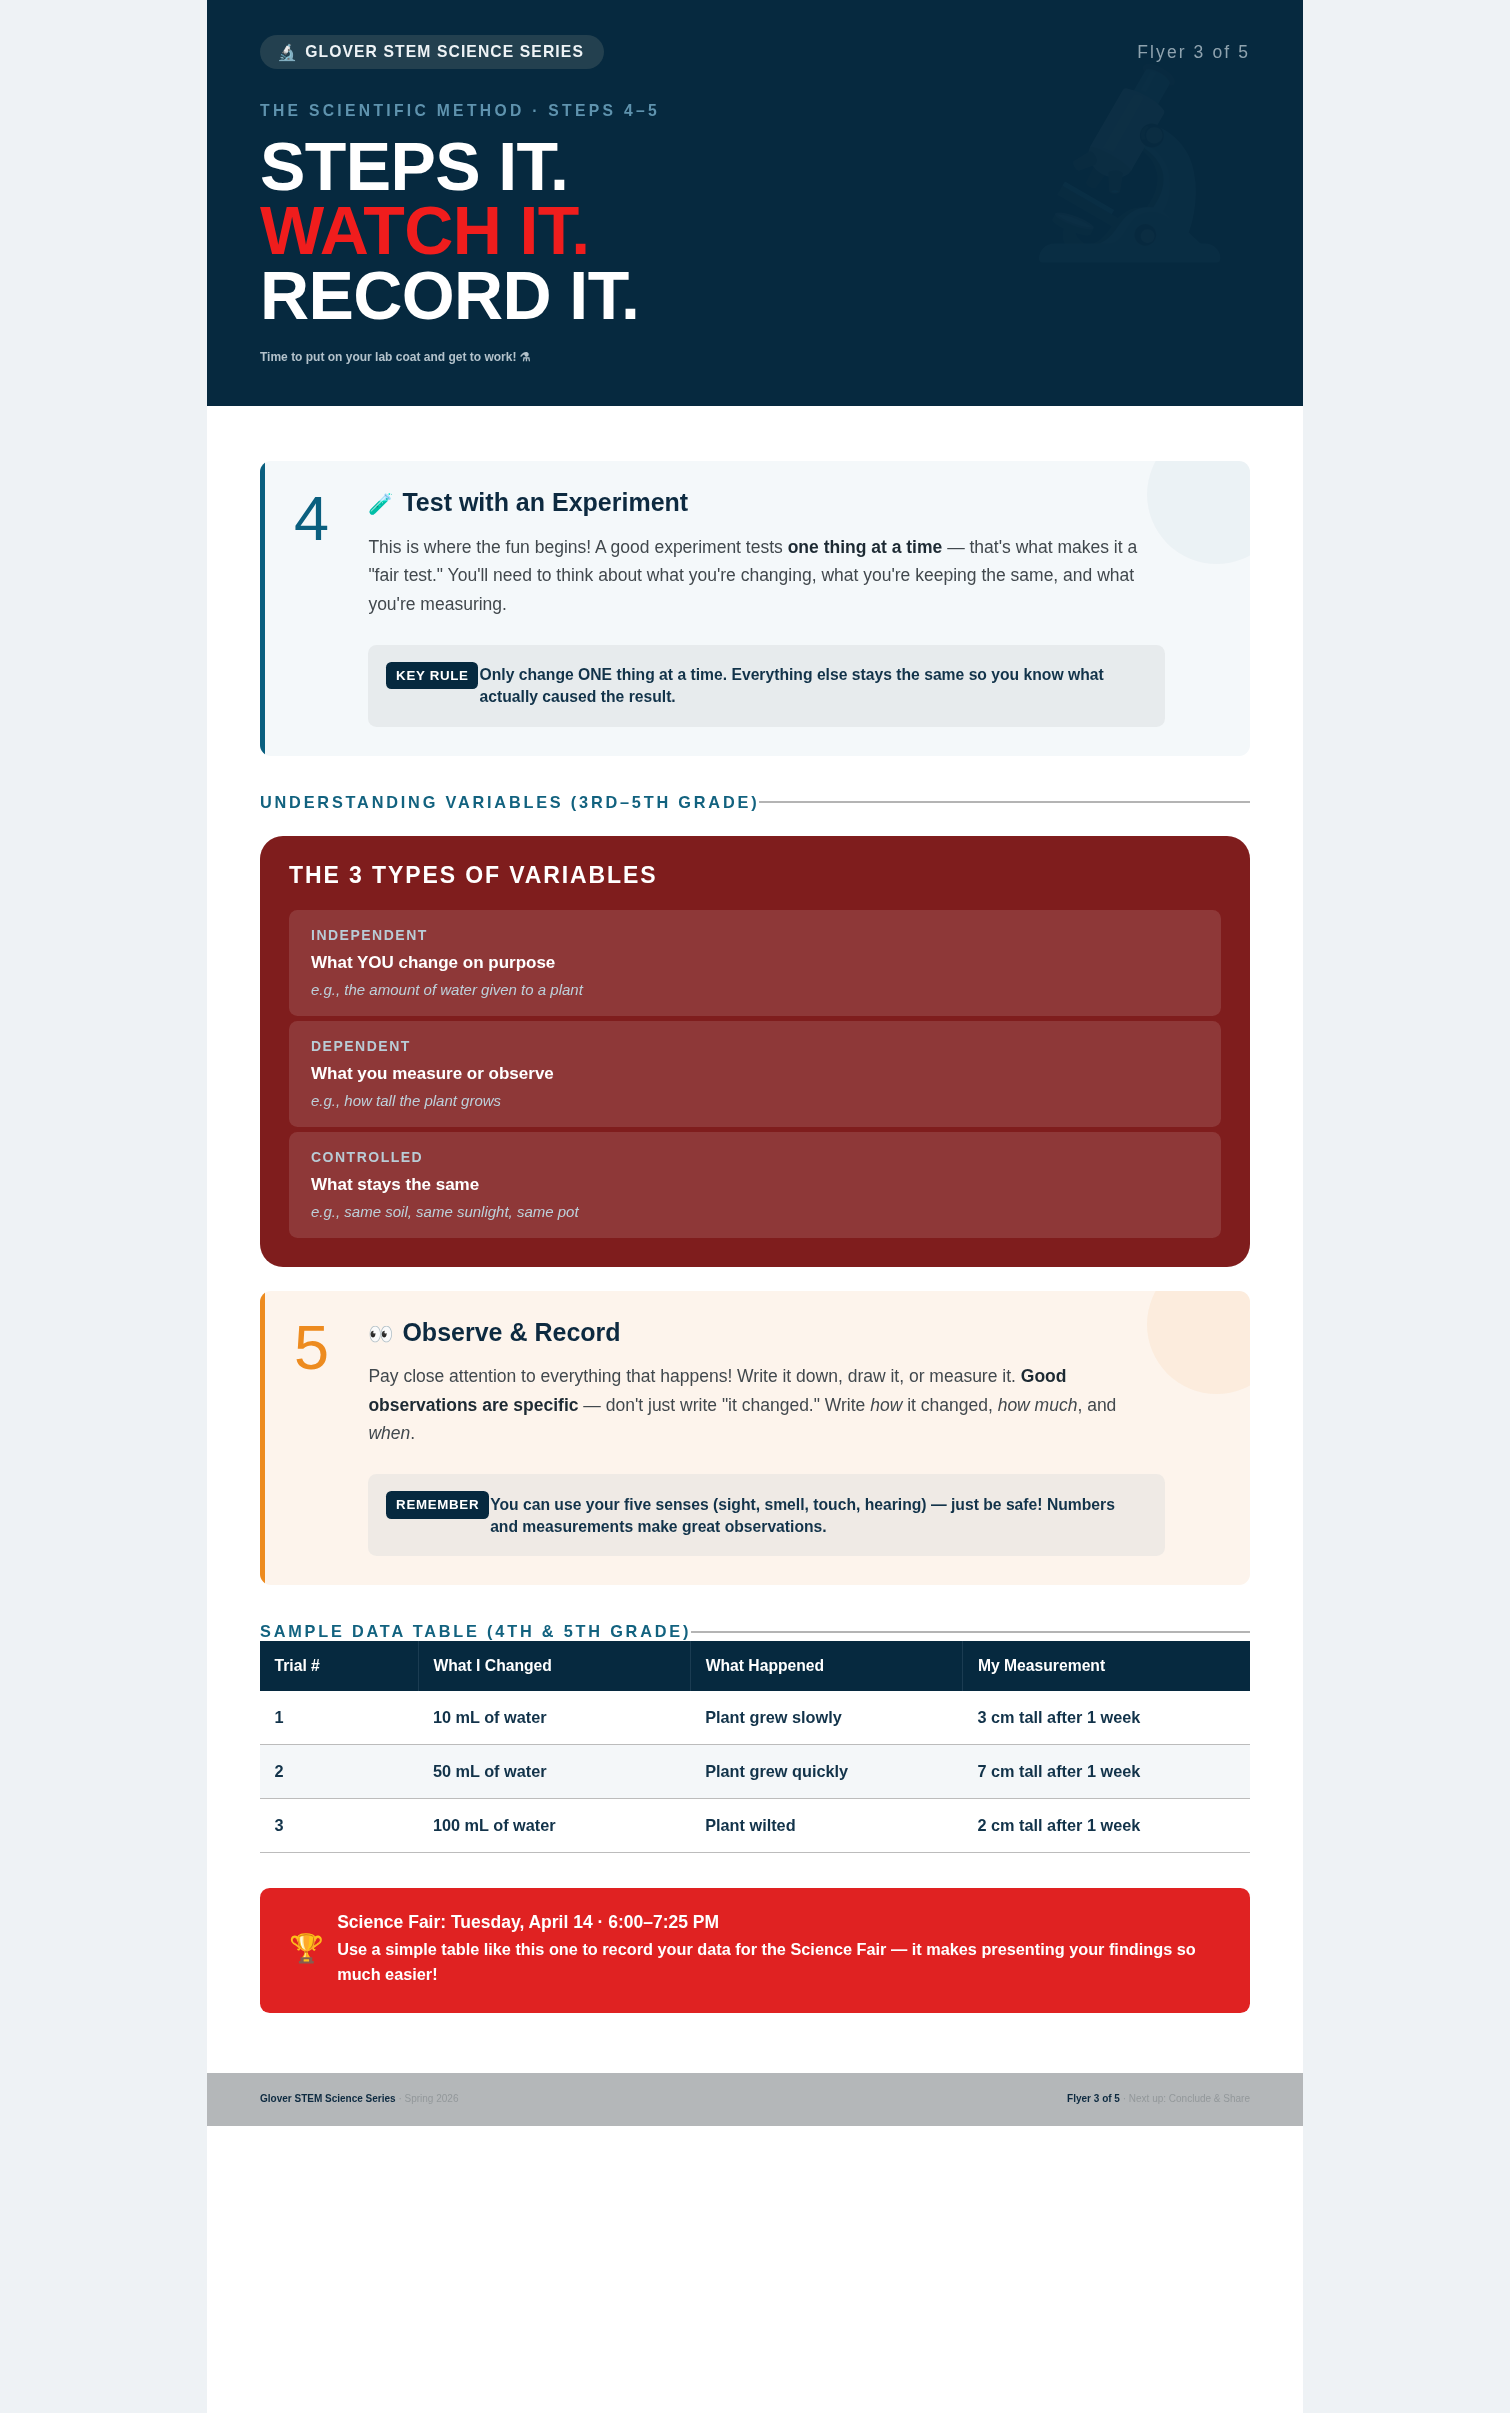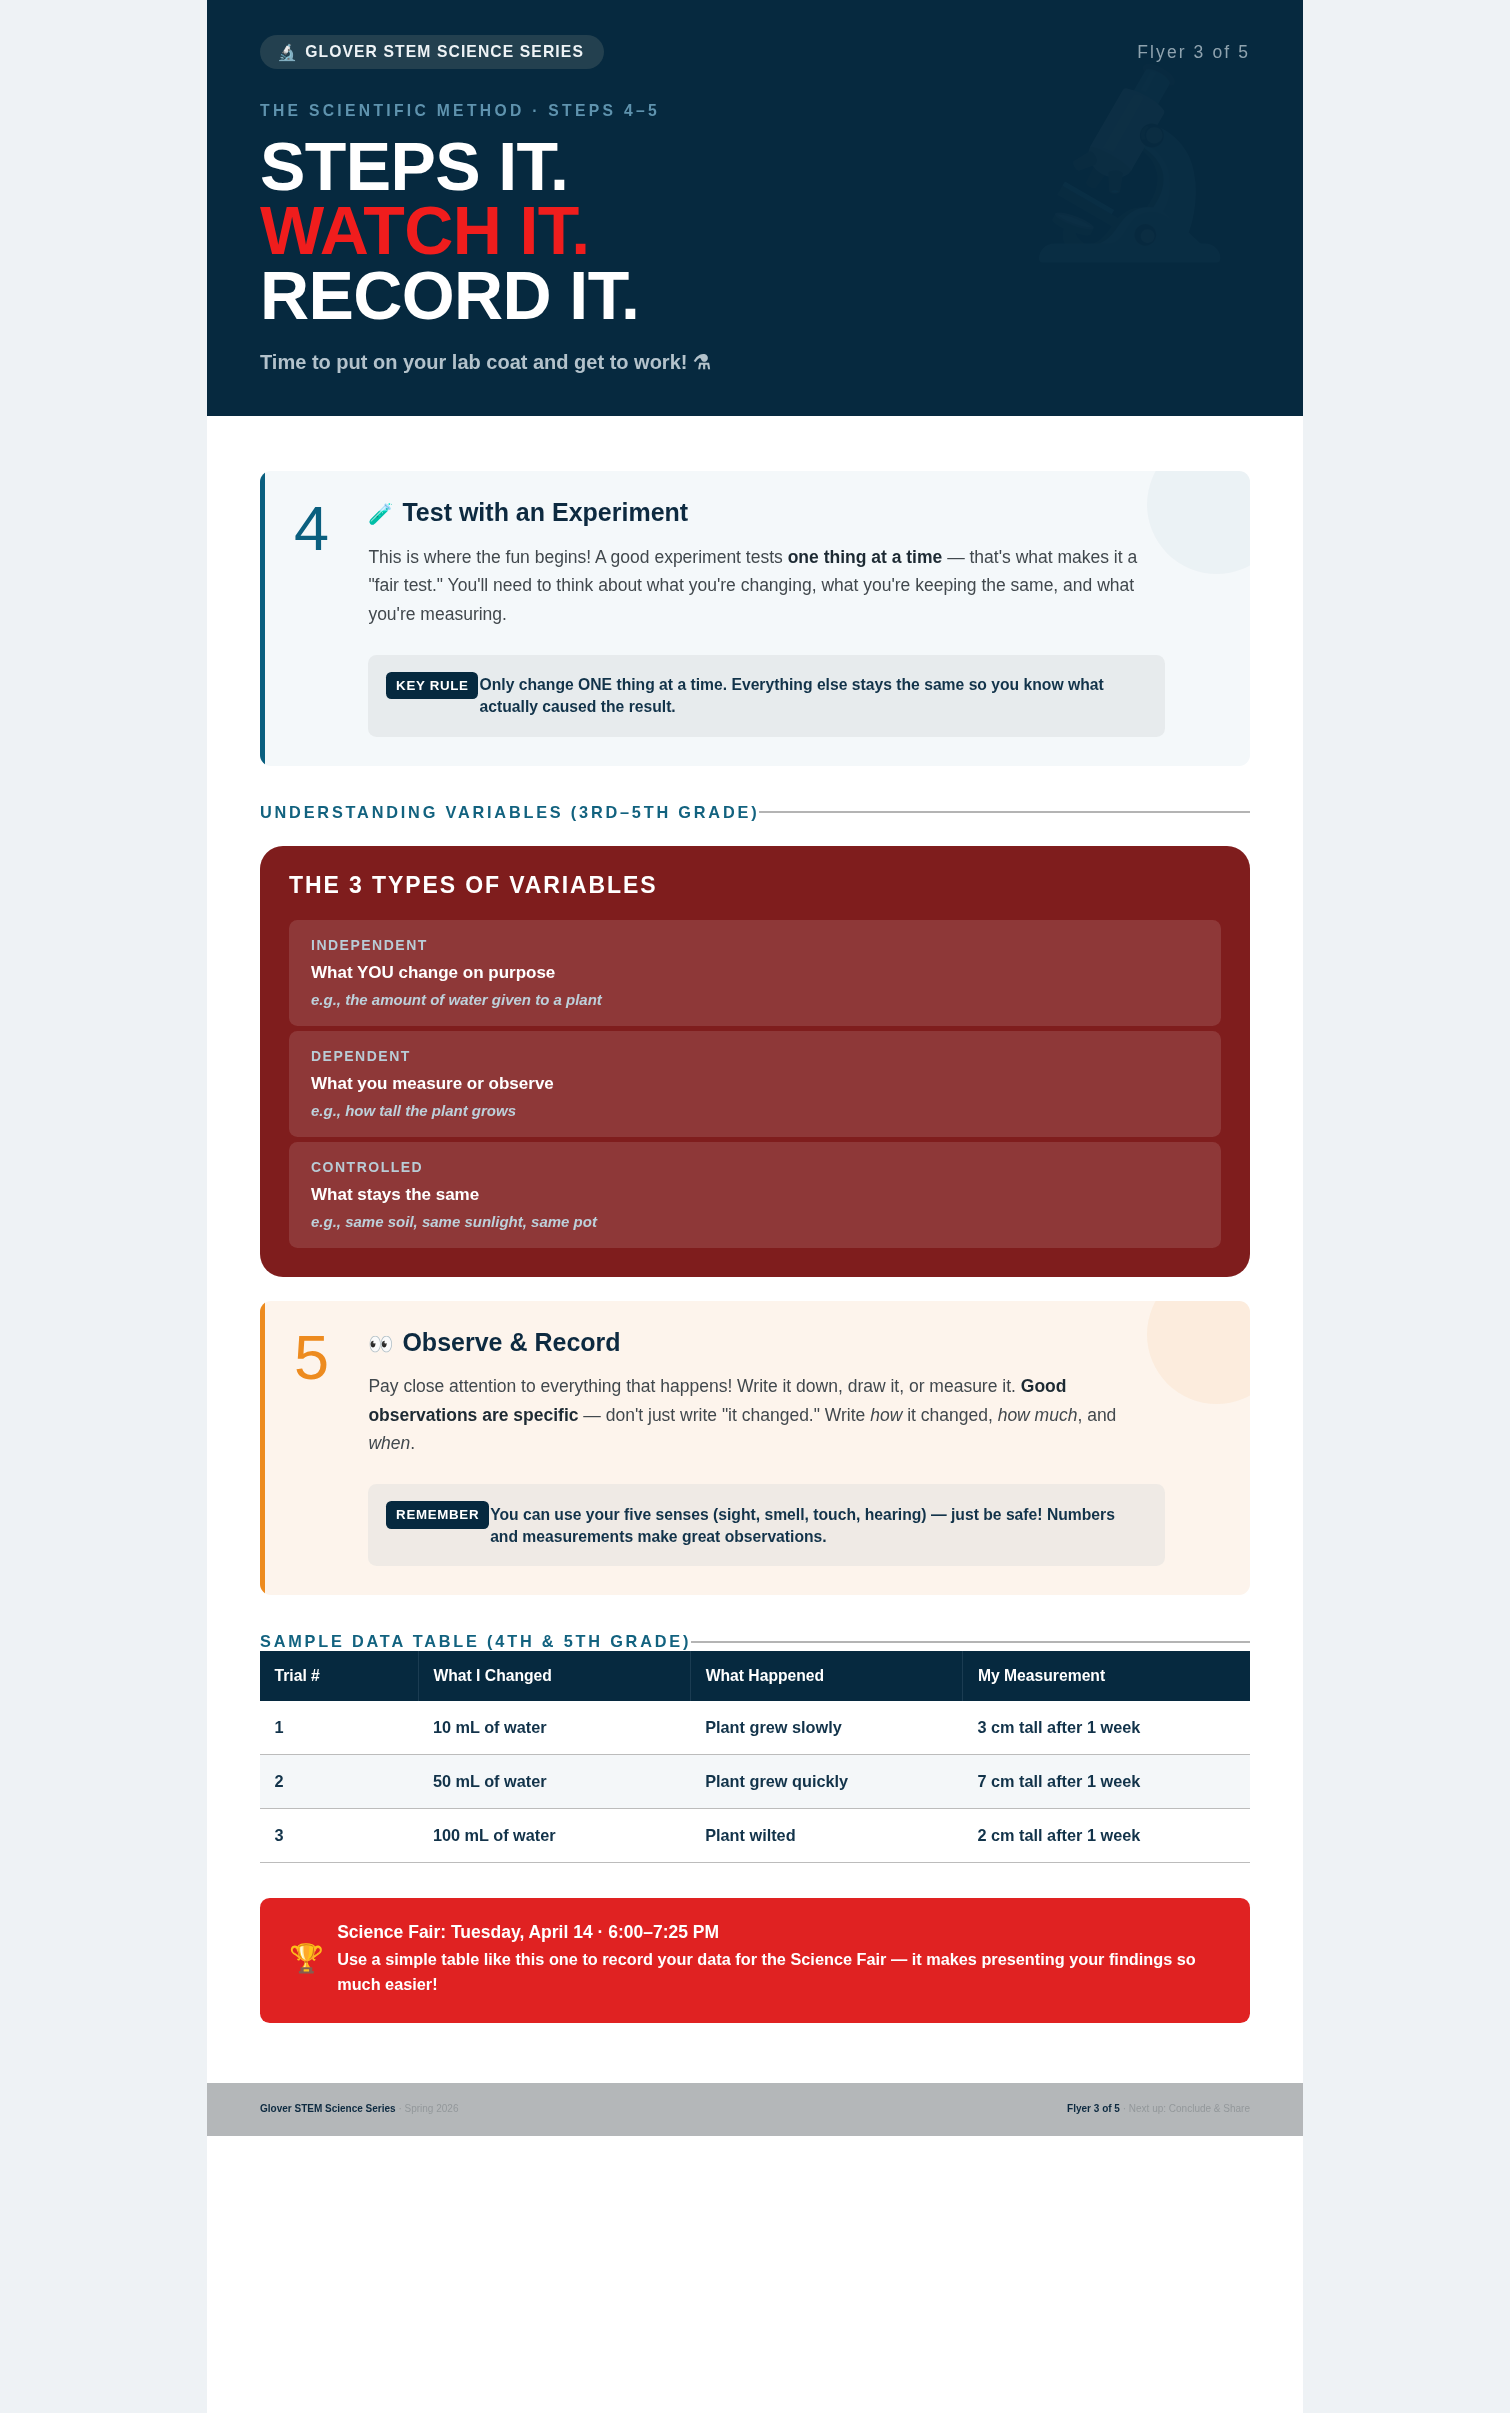--- a/index.html
+++ b/index.html
@@ -85,21 +85,21 @@
     display: block;
     font-size: 68px;
     line-height: 0.95;
     font-weight: bold;
     letter-spacing: -0.6px;
     color: #ffffff;
   }
   .headline .ln.accent { color: #f01d1d; }
   .hero-sub {
     margin-top: 23px;
-    font-size: 20px;
+    font-size: 12px;
     font-weight: bold;
     color: #b3c2cb;
     position: relative;
     z-index: 2;
   }
 
   
   .body-wrap { padding: 31px 53px 0 53px; }
 
   
@@ -247,21 +247,20 @@
     margin-top: 9.7px;
     font-size: 17px;
     font-weight: bold;
     color: #ffffff;
   }
   .var-eg {
     margin-top: 8.5px;
     font-size: 15px;
     font-style: italic;
     color: #bdd0da;
-    font-weight: bold;
   }
 
   
   .data-table {
     width: 100%;
     border-collapse: collapse;
     table-layout: fixed;
   }
   .data-table thead th {
     background: #06293f;

